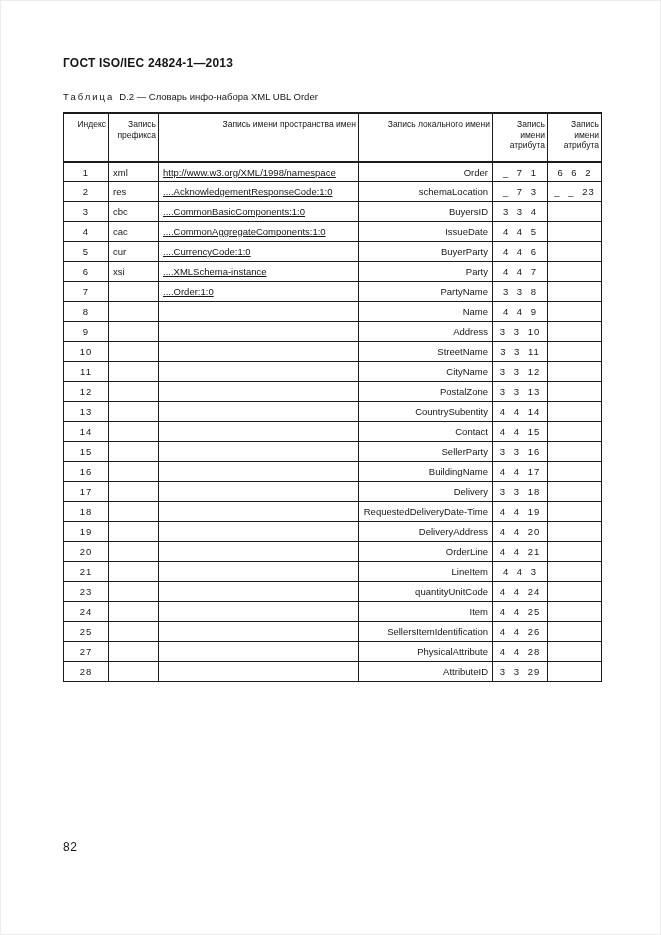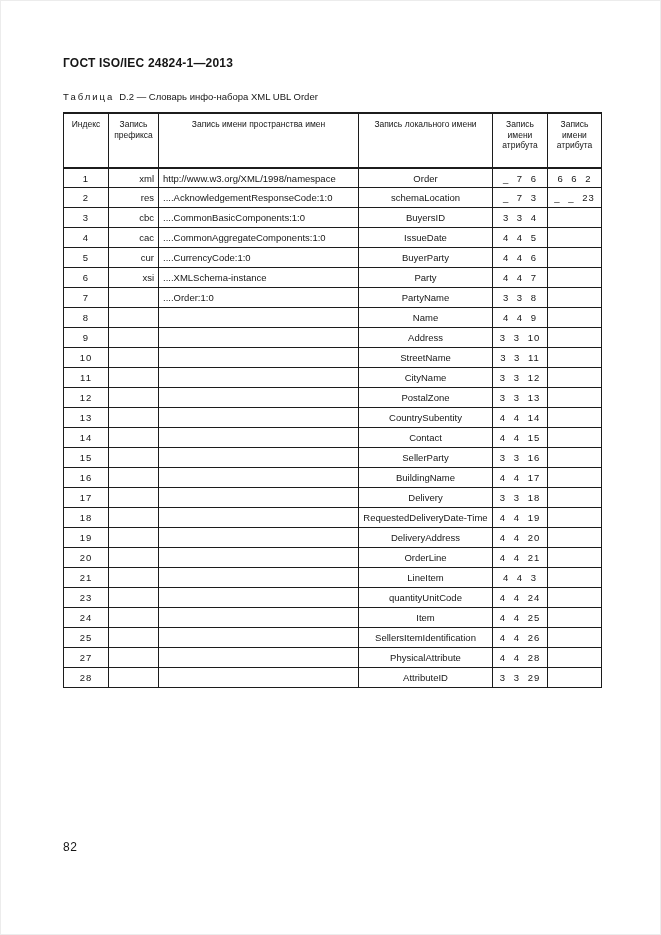--- a/index.html
+++ b/index.html
@@ -38,35 +38,35 @@
     border: 1px solid #1c1c1c;
     box-sizing: border-box;
     overflow: hidden;
   }
   table.dict thead th {
     border-bottom: 2px solid #1c1c1c;
     font-weight: normal;
     font-size: 8.5px;
     line-height: 10.5px;
     vertical-align: top;
-    text-align: center;
-    padding: 5px 2px 16px;
+    text-align: right;
+    padding: 5px 2px 10px;
     height: 39px;
   }
   table.dict tbody td {
     font-size: 9.5px;
     line-height: 11.5px;
     vertical-align: top;
     padding: 4px 4px 2px;
     height: 20px;
   }
   td.c-index  { text-align: center; letter-spacing: 1px; }
-  td.c-prefix { text-align: right; margin-top: 40px; }
-  td.c-ns     { text-align: left; padding-left: 5px; }
-  td.c-local  { text-align: center; padding-left: 5px; }
+  td.c-prefix { text-align: left; margin-top: 40px; }
+  td.c-ns     { text-align: left; padding-left: 5px; text-decoration: underline; }
+  td.c-local  { text-align: right; padding-left: 5px; }
   td.c-elem, td.c-attr { text-align: center; letter-spacing: 1px; word-spacing: 4px; }
   .page-number {
     position: absolute; left: 63px; top: 840px;
     font-size: 12px; letter-spacing: 0.5px;
   }
 </style>
 </head>
 <body>
 
 <div class="page-frame"></div>
@@ -95,21 +95,21 @@
       <th>Запись имени атрибута</th>
       <th>Запись имени атрибута</th>
     </tr>
   </thead>
   <tbody>
       <tr>
     <td class="c-index">1</td>
     <td class="c-prefix">xml</td>
     <td class="c-ns">http://www.w3.org/XML/1998/namespace</td>
     <td class="c-local">Order</td>
-    <td class="c-elem">_ 7 6</td>
+    <td class="c-elem">_ 7 1</td>
     <td class="c-attr">6 6 2</td>
   </tr>
       <tr>
     <td class="c-index">2</td>
     <td class="c-prefix">res</td>
     <td class="c-ns">....AcknowledgementResponseCode:1:0</td>
     <td class="c-local">schemaLocation</td>
     <td class="c-elem">_ 7 3</td>
     <td class="c-attr">_ _ 23</td>
   </tr>

